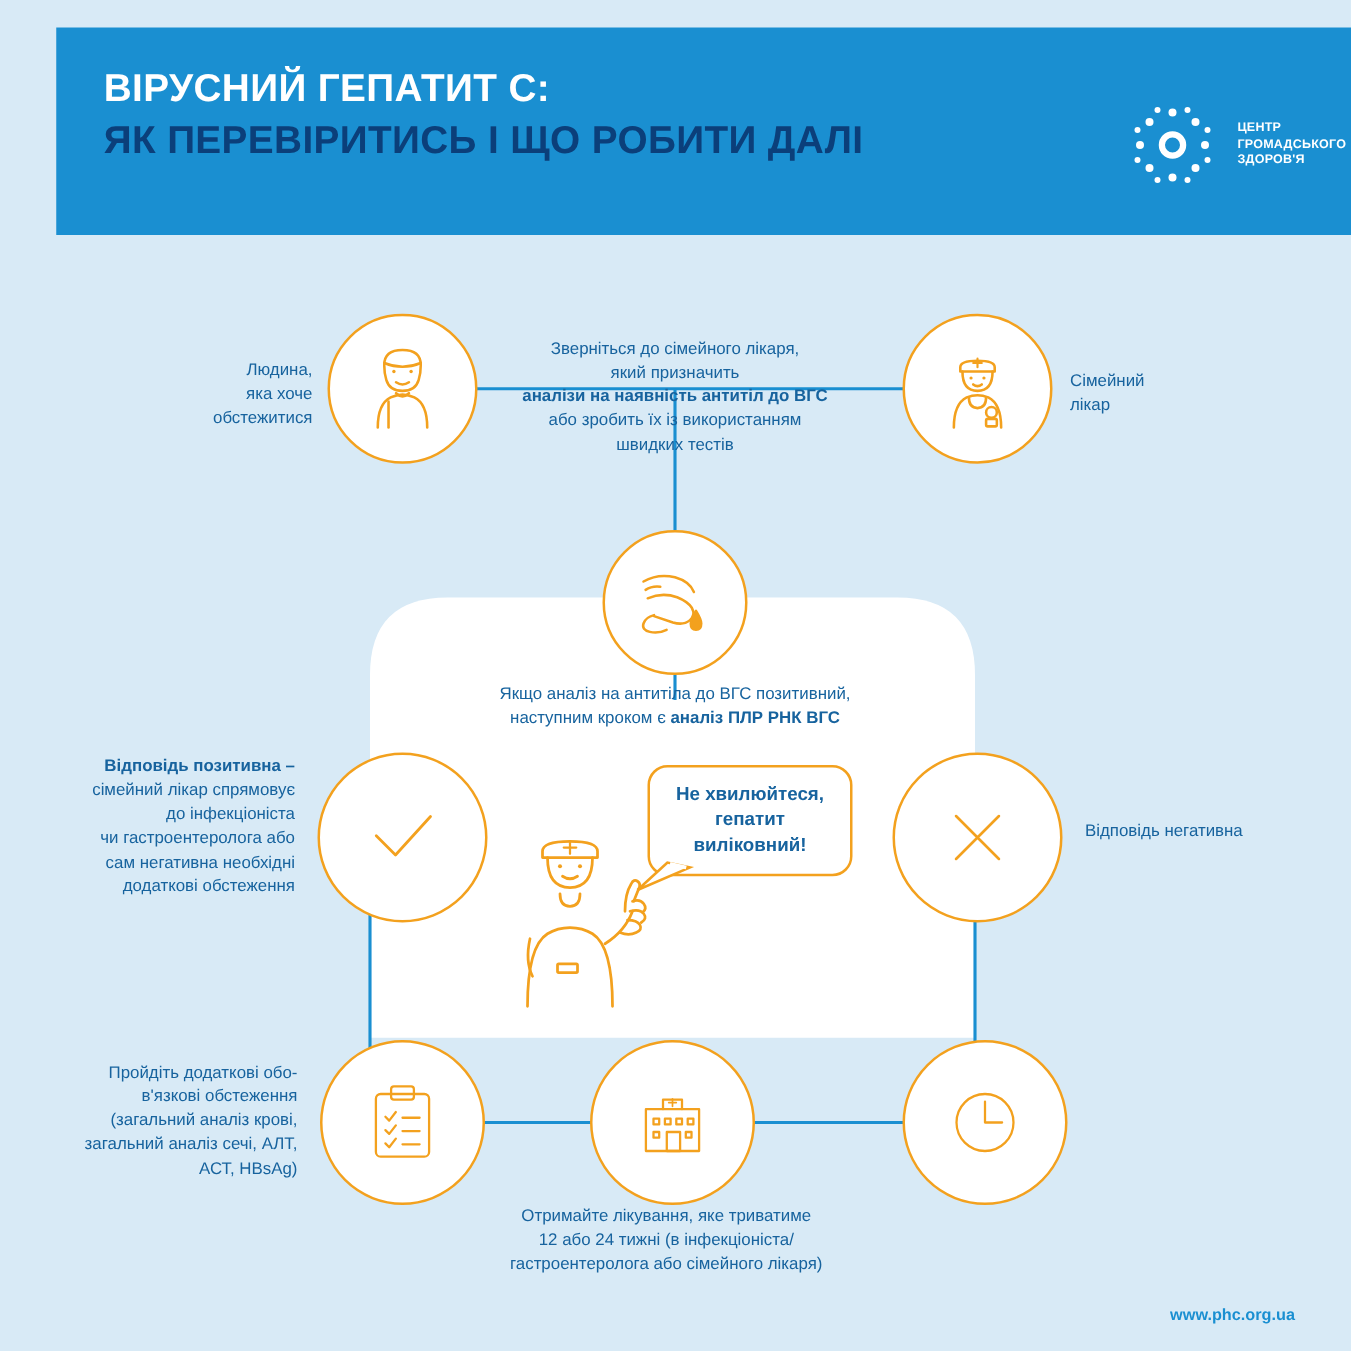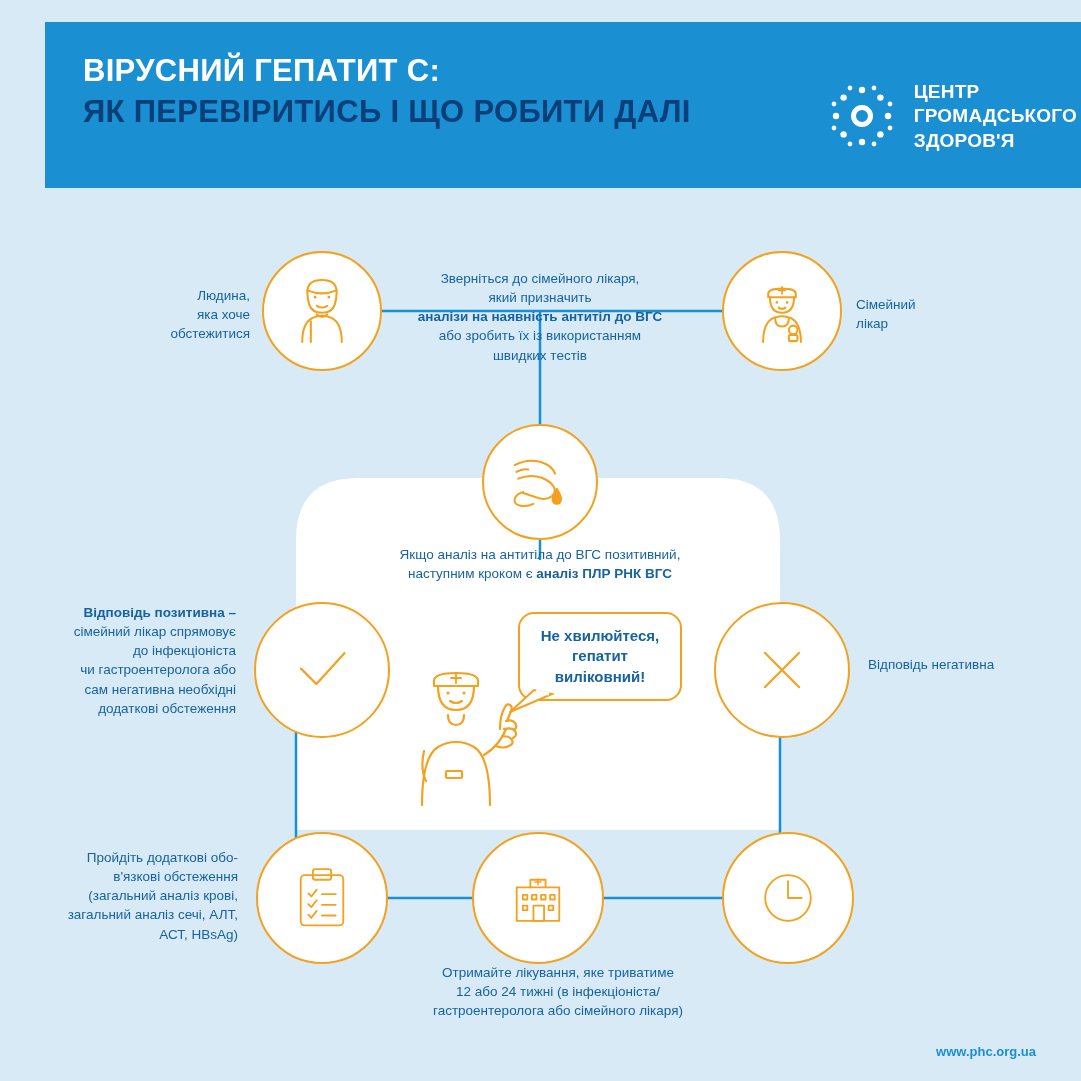--- a/index.html
+++ b/index.html
@@ -36,21 +36,21 @@
   .logo {
     position: absolute;
     right: 38px; top: 58px;
     display: flex;
     align-items: center;
     gap: 16px;
   }
   .logo-mark { width: 72px; height: 72px; }
   .logo-text {
     color: #ffffff;
-    font-size: 19px;
+    font-size: 10px;
     font-weight: bold;
     line-height: 1.28;
     text-transform: uppercase;
     letter-spacing: 0.2px;
   }
   
   .canvas {
     position: absolute;
     left: 0; top: 0;
     width: 1081px; height: 1081px;
@@ -322,21 +322,21 @@
         <rect x="30" y="46" width="6" height="6"></rect>
         <rect x="42" y="46" width="6" height="6"></rect>
         <rect x="54" y="46" width="6" height="6"></rect>
         <rect x="66" y="46" width="6" height="6"></rect>
         <rect x="30" y="60" width="6" height="6"></rect>
         <rect x="64" y="60" width="6" height="6"></rect>
         <rect x="44" y="60" width="14" height="20"></rect>
       </g>
     </svg>
   </div>
-  <div class="txt t-center" style="left:398px; top:963px; width:320px;">
+  <div class="txt t-center" style="left:373px; top:963px; width:320px;">
     <div>Отримайте лікування, яке триватиме</div>
     <div>12 або 24 тижні (в інфекціоніста/</div>
     <div>гастроентеролога або сімейного лікаря)</div>
   </div>
 
   <div class="node" style="left:722px; top:832px; width:132px; height:132px;">
     <svg viewBox="0 0 100 100" width="76" height="76">
       <g fill="none" stroke="#f3a11e" stroke-width="2.4" stroke-linecap="round" stroke-linejoin="round">
         <circle cx="50" cy="50" r="30"></circle>
         <path d="M50 28 L50 50 L68 50"></path>

